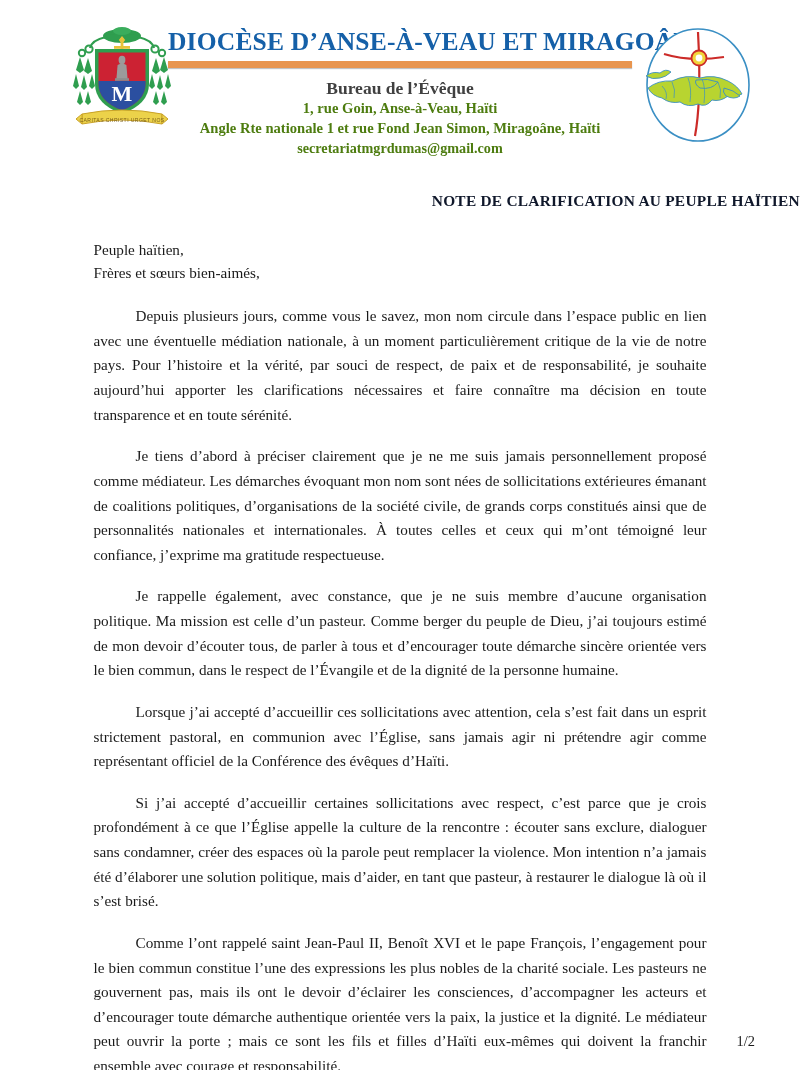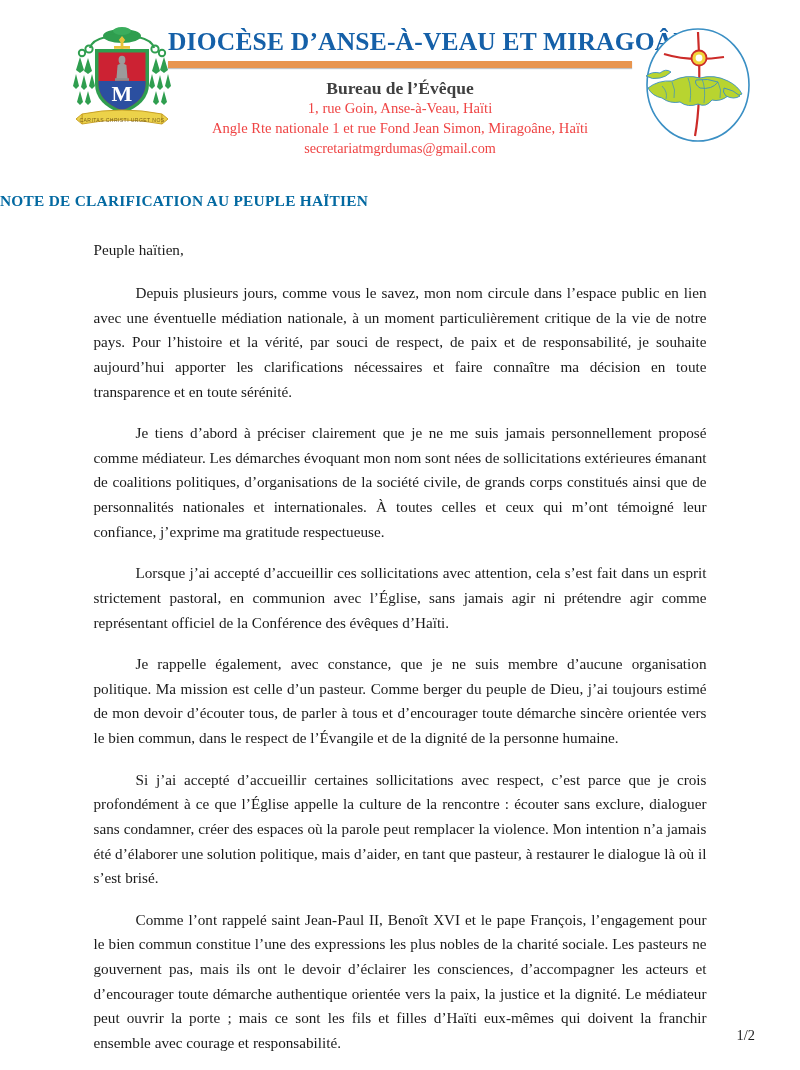--- a/index.html
+++ b/index.html
@@ -74,38 +74,38 @@
 
   .bureau {
     margin-top: 10px;
     font-weight: bold;
     font-size: 17.5px;
     color: #404040;
     line-height: 1.22;
   }
 
   .addr {
-    font-weight: normal;
+    font-weight: bold;
     font-size: 14.6px;
-    color: #ef4444;
+    color: #4d7c0f;
     line-height: 1.36;
   }
 
   .addr.email {
     font-size: 14.2px;
   }
 
   
   .doc-title {
     margin-top: 20px;
-    text-align: left;
+    text-align: right;
     font-weight: bold;
     font-size: 15.4px;
     letter-spacing: 0.25px;
-    color: #0369a1;
+    color: #0f172a;
   }
 
   
   .body-wrap {
     margin: 0 auto;
     padding: 0 27px;
     box-sizing: border-box;
     width: 667px;
   }
 
@@ -127,21 +127,21 @@
   }
 
   p.para:first-of-type {
     margin-top: 20px;
   }
 
   
   .footer {
     position: absolute;
     right: 45px;
-    bottom: 26px;
+    bottom: 20px;
     font-size: 14.4px;
     color: #1a1a1a;
   }
 </style>
 </head>
 <body>
 
 <div class="page">
 
   <div class="letterhead">
@@ -238,25 +238,26 @@
       </svg>
     </div>
   </div>
 
   <div class="doc-title">NOTE DE CLARIFICATION AU PEUPLE HAÏTIEN</div>
 
   <div class="body-wrap">
 
     <div class="salutation">
       <div>Peuple haïtien,</div>
+      <div>Frères et sœurs bien-aimés,</div>
     </div>
 
     <p class="para">Depuis plusieurs jours, comme vous le savez, mon nom circule dans l’espace public en lien avec une éventuelle médiation nationale, à un moment particulièrement critique de la vie de notre pays. Pour l’histoire et la vérité, par souci de respect, de paix et de responsabilité, je souhaite aujourd’hui apporter les clarifications nécessaires et faire connaître ma décision en toute transparence et en toute sérénité.</p>
     <p class="para">Je tiens d’abord à préciser clairement que je ne me suis jamais personnellement proposé comme médiateur. Les démarches évoquant mon nom sont nées de sollicitations extérieures émanant de coalitions politiques, d’organisations de la société civile, de grands corps constitués ainsi que de personnalités nationales et internationales. À toutes celles et ceux qui m’ont témoigné leur confiance, j’exprime ma gratitude respectueuse.</p>
+    <p class="para">Je rappelle également, avec constance, que je ne suis membre d’aucune organisation politique. Ma mission est celle d’un pasteur. Comme berger du peuple de Dieu, j’ai toujours estimé de mon devoir d’écouter tous, de parler à tous et d’encourager toute démarche sincère orientée vers le bien commun, dans le respect de l’Évangile et de la dignité de la personne humaine.</p>
     <p class="para">Lorsque j’ai accepté d’accueillir ces sollicitations avec attention, cela s’est fait dans un esprit strictement pastoral, en communion avec l’Église, sans jamais agir ni prétendre agir comme représentant officiel de la Conférence des évêques d’Haïti.</p>
-    <p class="para">Je rappelle également, avec constance, que je ne suis membre d’aucune organisation politique. Ma mission est celle d’un pasteur. Comme berger du peuple de Dieu, j’ai toujours estimé de mon devoir d’écouter tous, de parler à tous et d’encourager toute démarche sincère orientée vers le bien commun, dans le respect de l’Évangile et de la dignité de la personne humaine.</p>
     <p class="para">Si j’ai accepté d’accueillir certaines sollicitations avec respect, c’est parce que je crois profondément à ce que l’Église appelle la culture de la rencontre : écouter sans exclure, dialoguer sans condamner, créer des espaces où la parole peut remplacer la violence. Mon intention n’a jamais été d’élaborer une solution politique, mais d’aider, en tant que pasteur, à restaurer le dialogue là où il s’est brisé.</p>
     <p class="para">Comme l’ont rappelé saint Jean-Paul II, Benoît XVI et le pape François, l’engagement pour le bien commun constitue l’une des expressions les plus nobles de la charité sociale. Les pasteurs ne gouvernent pas, mais ils ont le devoir d’éclairer les consciences, d’accompagner les acteurs et d’encourager toute démarche authentique orientée vers la paix, la justice et la dignité. Le médiateur peut ouvrir la porte ; mais ce sont les fils et filles d’Haïti eux-mêmes qui doivent la franchir ensemble avec courage et responsabilité.</p>
   </div>
 
   <div class="footer">1/2</div>
 
 </div>
 
 </body></html>

